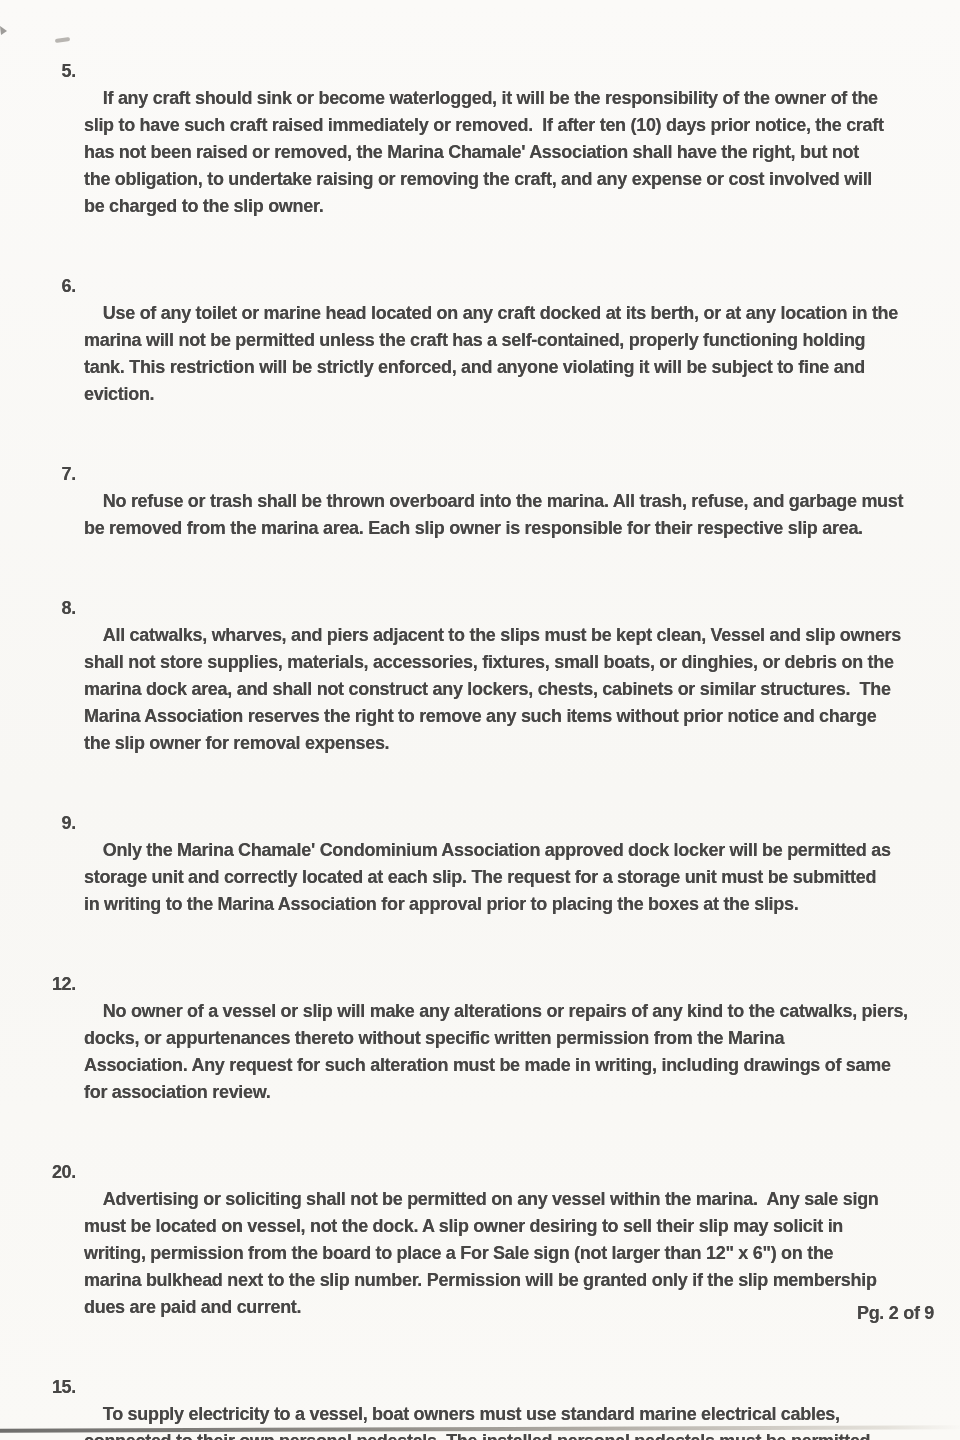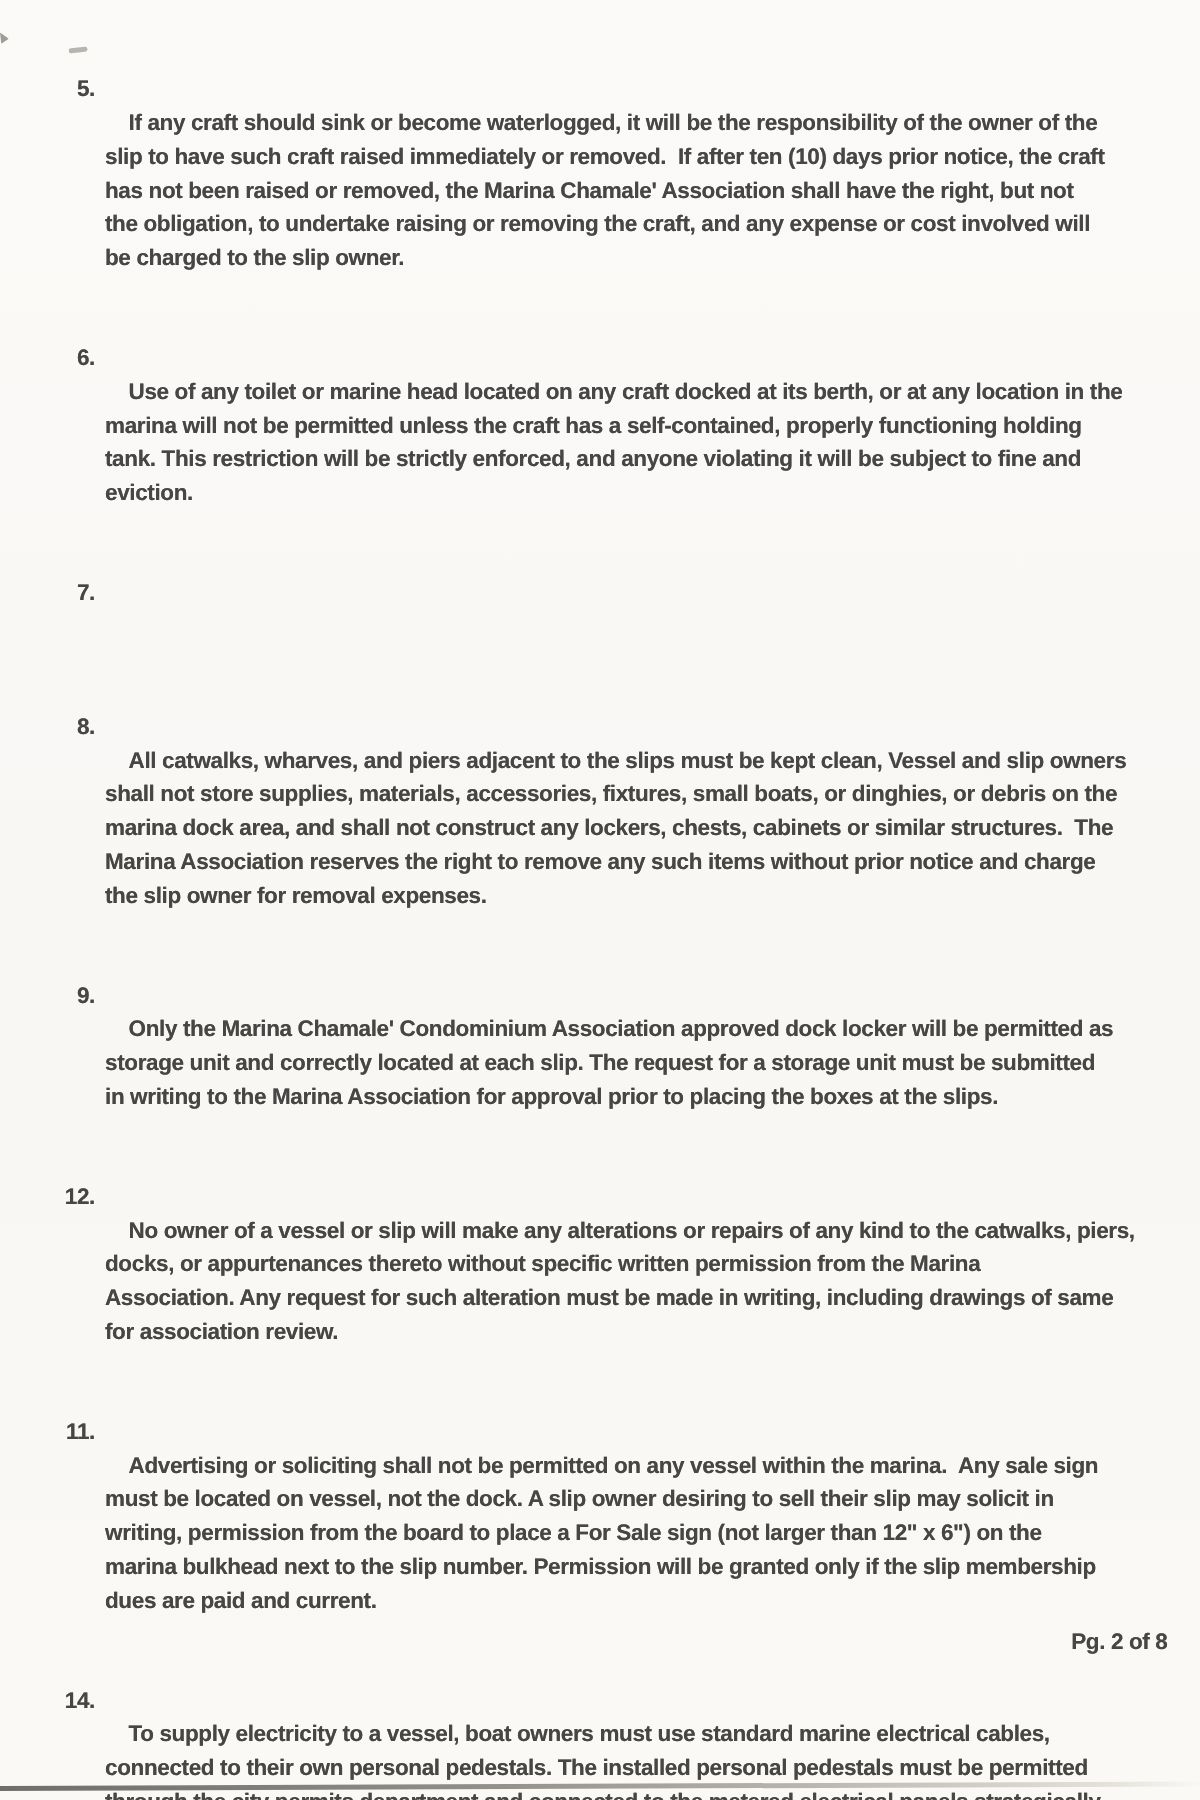--- a/index.html
+++ b/index.html
@@ -112,21 +112,22 @@
   </li>
 
   <li class="item">
     <span class="num">6.</span><span class="text">Use of any toilet or marine head located on any craft docked at its berth, or at any location in the
 marina will not be permitted unless the craft has a self-contained, properly functioning holding
 tank. This restriction will be strictly enforced, and anyone violating it will be subject to fine and
 eviction.</span>
   </li>
 
   <li class="item">
-    <span class="num">7.</span>
+    <span class="num">7.</span><span class="text">No refuse or trash shall be thrown overboard into the marina. All trash, refuse, and garbage must
+be removed from the marina area. Each slip owner is responsible for their respective slip area.</span>
   </li>
 
   <li class="item">
     <span class="num">8.</span><span class="text">All catwalks, wharves, and piers adjacent to the slips must be kept clean, Vessel and slip owners
 shall not store supplies, materials, accessories, fixtures, small boats, or dinghies, or debris on the
 marina dock area, and shall not construct any lockers, chests, cabinets or similar structures.  The
 Marina Association reserves the right to remove any such items without prior notice and charge
 the slip owner for removal expenses.</span>
   </li>
 
@@ -137,36 +138,36 @@
   </li>
 
   <li class="item">
     <span class="num">12.</span><span class="text">No owner of a vessel or slip will make any alterations or repairs of any kind to the catwalks, piers,
 docks, or appurtenances thereto without specific written permission from the Marina
 Association. Any request for such alteration must be made in writing, including drawings of same
 for association review.</span>
   </li>
 
   <li class="item">
-    <span class="num">11.</span><span class="text">Advertising or soliciting shall not be permitted on any vessel within the marina.  Any sale sign
+    <span class="num">20.</span><span class="text">Advertising or soliciting shall not be permitted on any vessel within the marina.  Any sale sign
 must be located on vessel, not the dock. A slip owner desiring to sell their slip may solicit in
 writing, permission from the board to place a For Sale sign (not larger than 12" x 6") on the
 marina bulkhead next to the slip number. Permission will be granted only if the slip membership
 dues are paid and current.</span>
   </li>
 
   <li class="item">
-    <span class="num">14.</span><span class="text">To supply electricity to a vessel, boat owners must use standard marine electrical cables,
+    <span class="num">15.</span><span class="text">To supply electricity to a vessel, boat owners must use standard marine electrical cables,
 connected to their own personal pedestals. The installed personal pedestals must be permitted
 through the city permits department and connected to the metered electrical panels strategically
 located near the slips. Connection, inspections and permitting fees are the responsibility of the
 Slip owner. The only exception is if an owner of a condominium or home on the marina owns a
 slip adjacent to their unit/home energy as the source of electrical supply to their vessel.  In this
 case, a written request for approval must be submitted to the Marina board, accompanied by a
 plan showing conduit path, under deck installation method, and compliance with the City of
 Slidell electrical codes.</span>
   </li>
 </ol>
 
-  <div class="page-footer">Pg. 2 of 8</div>
+  <div class="page-footer">Pg. 2 of 9</div>
 
   <div class="scan-line"></div>
 </div>
 
 </body></html>

